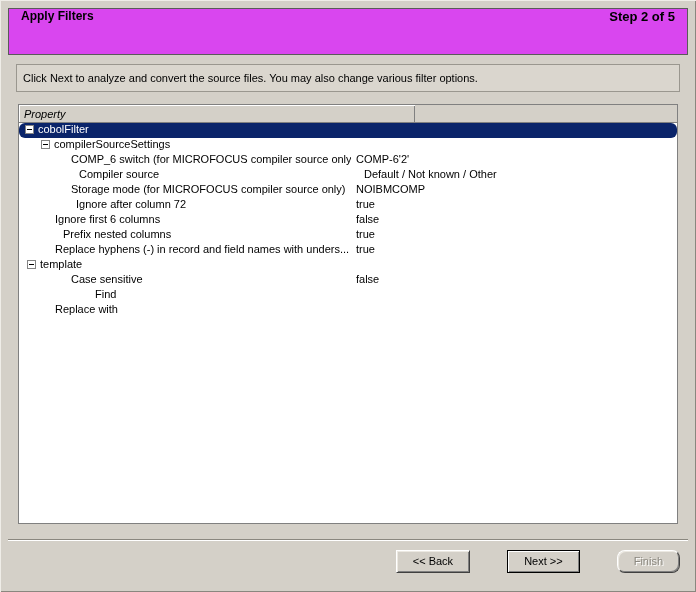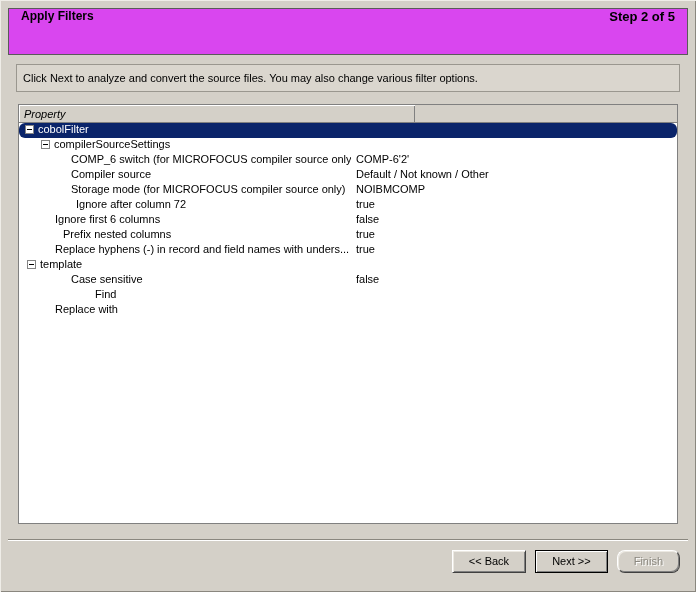--- a/index.html
+++ b/index.html
@@ -126,20 +126,21 @@
     padding: 0 16px;
     background: #d4d0c8;
     border: 1px solid;
     border-color: #ffffff #404040 #404040 #ffffff;
     box-shadow: inset 1px 1px 0 #ece9e2, inset -1px -1px 0 #808080;
     font-family: "Liberation Sans", sans-serif;
     font-size: 11px;
     text-align: center;
     line-height: 21px;
     cursor: default;
+    margin-left: 28px;
   }
   .btn.default-btn {
     border-color: #000000;
     box-shadow: inset 1px 1px 0 #ffffff, inset -1px -1px 0 #808080;
   }
   .btn.disabled {
     color: #8a877f;
     text-shadow: 1px 1px 0 #ffffff;
     border-radius: 8px;
   }
@@ -176,21 +177,21 @@
         </div>
         <div class="value-cell"></div>
       </div>
       <div class="grid-row">
         <div class="prop-cell" style="padding-left: 52px;">
           <span>COMP_6 switch (for MICROFOCUS compiler source only)</span>
         </div>
         <div class="value-cell">COMP-6'2'</div>
       </div>
       <div class="grid-row">
-        <div class="prop-cell" style="padding-left: 52px;">
+        <div class="prop-cell" style="padding-left: 52px; margin-left: 8px;">
           <span>Compiler source</span>
         </div>
         <div class="value-cell">Default / Not known / Other</div>
       </div>
       <div class="grid-row">
         <div class="prop-cell" style="padding-left: 52px;">
           <span>Storage mode (for MICROFOCUS compiler source only)</span>
         </div>
         <div class="value-cell">NOIBMCOMP</div>
       </div>

